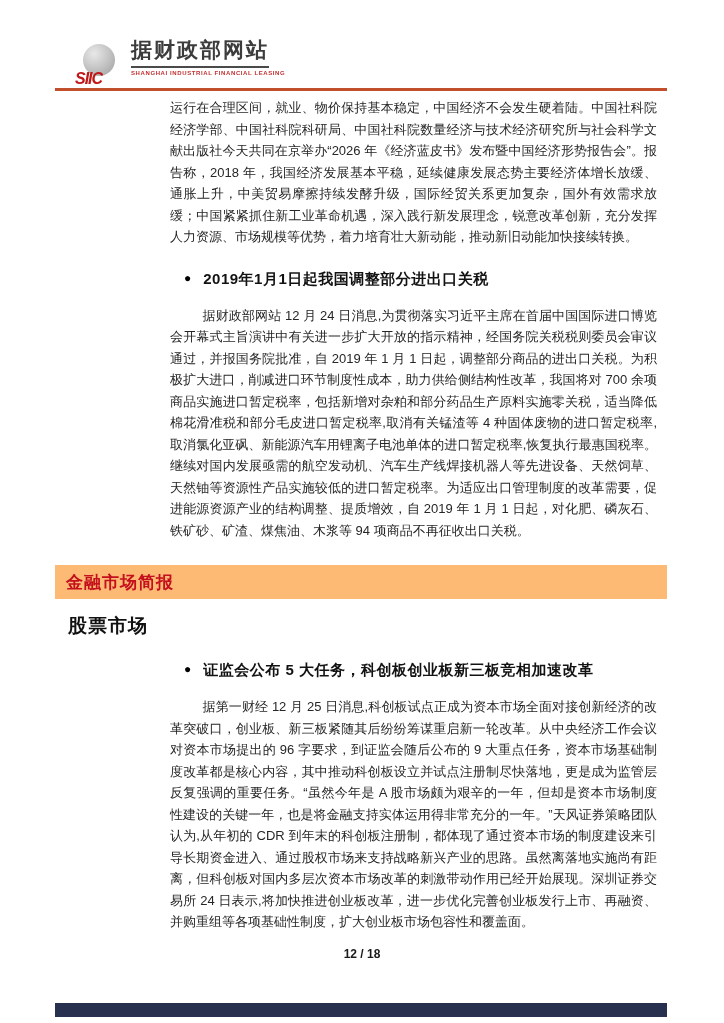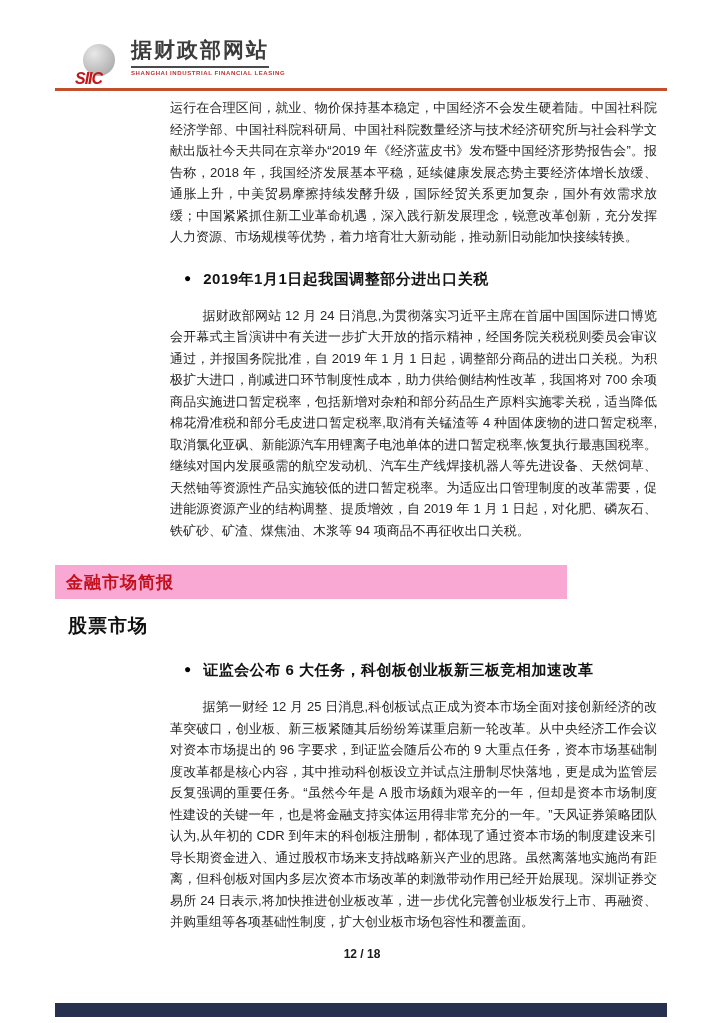--- a/index.html
+++ b/index.html
@@ -55,22 +55,22 @@
     margin:20px 0 16px 14px;
     font-weight:bold; font-size:15px; color:#121212;
   }
   .bullet-heading .bullet { font-size:12px; margin-right:12px; line-height:21px; color:#000; }
   .bullet-heading .bh-text { line-height:21px; letter-spacing:0.5px; }
 
   
   .banner {
     position:relative;
     margin:24px 0 0 -115px;        
-    width:512px; height:34px;
-    background:#f9a8d4;
+    width:612px; height:34px;
+    background:#fdba74;
     display:flex; align-items:center;
   }
   .banner-label {
     margin-left:11px;
     font-size:17px; font-weight:bold; color:#c40f1c; letter-spacing:1px;
   }
   .subsection {
     margin:14px 0 0 -102px;        
     font-size:19px; font-weight:bold; color:#111; letter-spacing:1px;
   }
@@ -99,38 +99,38 @@
       <div class="logo-names">
         <span class="logo-cn">据财政部网站</span>
         <div class="logo-en">SHANGHAI INDUSTRIAL FINANCIAL LEASING</div>
       </div>
     </div>
   </div>
   <div class="header-rule"></div>
 
   <div class="content">
 
-    <p class="body-text">运行在合理区间，就业、物价保持基本稳定，中国经济不会发生硬着陆。中国社科院经济学部、中国社科院科研局、中国社科院数量经济与技术经济研究所与社会科学文献出版社今天共同在京举办“2019 年《经济蓝皮书》发布暨中国经济形势报告会”。报告称，2018 年，我国经济发展基本平稳，延续健康发展态势主要经济体增长放缓、通胀上升，中美贸易摩擦持续发酵升级，国际经贸关系更加复杂，国外有效需求放缓；中国紧紧抓住新工业革命机遇，深入践行新发展理念，锐意改革创新，充分发挥人力资源、市场规模等优势，着力培育壮大新动能，推动新旧动能加快接续转换。</p>
+    <p class="body-text">运行在合理区间，就业、物价保持基本稳定，中国经济不会发生硬着陆。中国社科院经济学部、中国社科院科研局、中国社科院数量经济与技术经济研究所与社会科学文献出版社今天共同在京举办“2026 年《经济蓝皮书》发布暨中国经济形势报告会”。报告称，2018 年，我国经济发展基本平稳，延续健康发展态势主要经济体增长放缓、通胀上升，中美贸易摩擦持续发酵升级，国际经贸关系更加复杂，国外有效需求放缓；中国紧紧抓住新工业革命机遇，深入践行新发展理念，锐意改革创新，充分发挥人力资源、市场规模等优势，着力培育壮大新动能，推动新旧动能加快接续转换。</p>
 
     <div class="bullet-heading">
       <span class="bullet">●</span>
       <span class="bh-text">2019年1月1日起我国调整部分进出口关税</span>
     </div>
 
     <p class="body-text indent">据财政部网站 12 月 24 日消息,为贯彻落实习近平主席在首届中国国际进口博览会开幕式主旨演讲中有关进一步扩大开放的指示精神，经国务院关税税则委员会审议通过，并报国务院批准，自 2019 年 1 月 1 日起，调整部分商品的进出口关税。为积极扩大进口，削减进口环节制度性成本，助力供给侧结构性改革，我国将对 700 余项商品实施进口暂定税率，包括新增对杂粕和部分药品生产原料实施零关税，适当降低棉花滑准税和部分毛皮进口暂定税率,取消有关锰渣等 4 种固体废物的进口暂定税率,取消氯化亚砜、新能源汽车用锂离子电池单体的进口暂定税率,恢复执行最惠国税率。继续对国内发展亟需的航空发动机、汽车生产线焊接机器人等先进设备、天然饲草、天然铀等资源性产品实施较低的进口暂定税率。为适应出口管理制度的改革需要，促进能源资源产业的结构调整、提质增效，自 2019 年 1 月 1 日起，对化肥、磷灰石、铁矿砂、矿渣、煤焦油、木浆等 94 项商品不再征收出口关税。</p>
 
     <div class="banner">
       <span class="banner-label">金融市场简报</span>
     </div>
 
     <div class="subsection">股票市场</div>
 
     <div class="bullet-heading">
       <span class="bullet">●</span>
-      <span class="bh-text">证监会公布 6 大任务，科创板创业板新三板竞相加速改革</span>
+      <span class="bh-text">证监会公布 5 大任务，科创板创业板新三板竞相加速改革</span>
     </div>
 
     <p class="body-text indent">据第一财经 12 月 25 日消息,科创板试点正成为资本市场全面对接创新经济的改革突破口，创业板、新三板紧随其后纷纷筹谋重启新一轮改革。从中央经济工作会议对资本市场提出的 96 字要求，到证监会随后公布的 9 大重点任务，资本市场基础制度改革都是核心内容，其中推动科创板设立并试点注册制尽快落地，更是成为监管层反复强调的重要任务。“虽然今年是 A 股市场颇为艰辛的一年，但却是资本市场制度性建设的关键一年，也是将金融支持实体运用得非常充分的一年。”天风证券策略团队认为,从年初的 CDR 到年末的科创板注册制，都体现了通过资本市场的制度建设来引导长期资金进入、通过股权市场来支持战略新兴产业的思路。虽然离落地实施尚有距离，但科创板对国内多层次资本市场改革的刺激带动作用已经开始展现。深圳证券交易所 24 日表示,将加快推进创业板改革，进一步优化完善创业板发行上市、再融资、并购重组等各项基础性制度，扩大创业板市场包容性和覆盖面。</p>
 
   </div>
 
   <div class="page-number">12 / 18</div>
   <div class="footer-bar"></div>
 
 </div>

